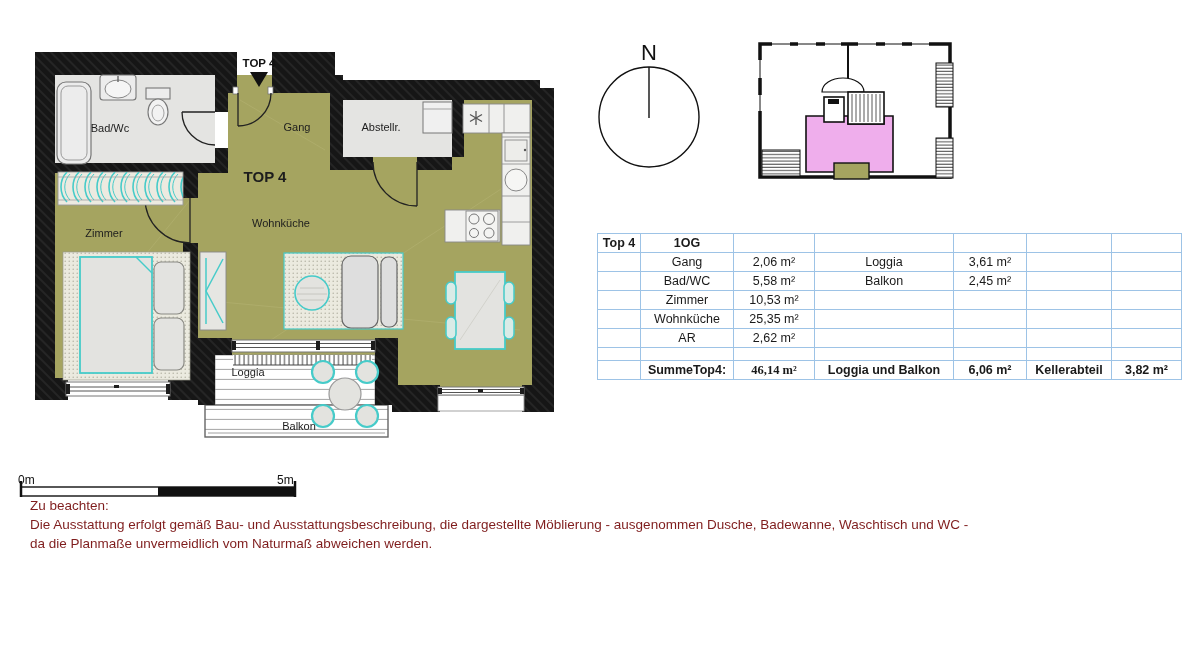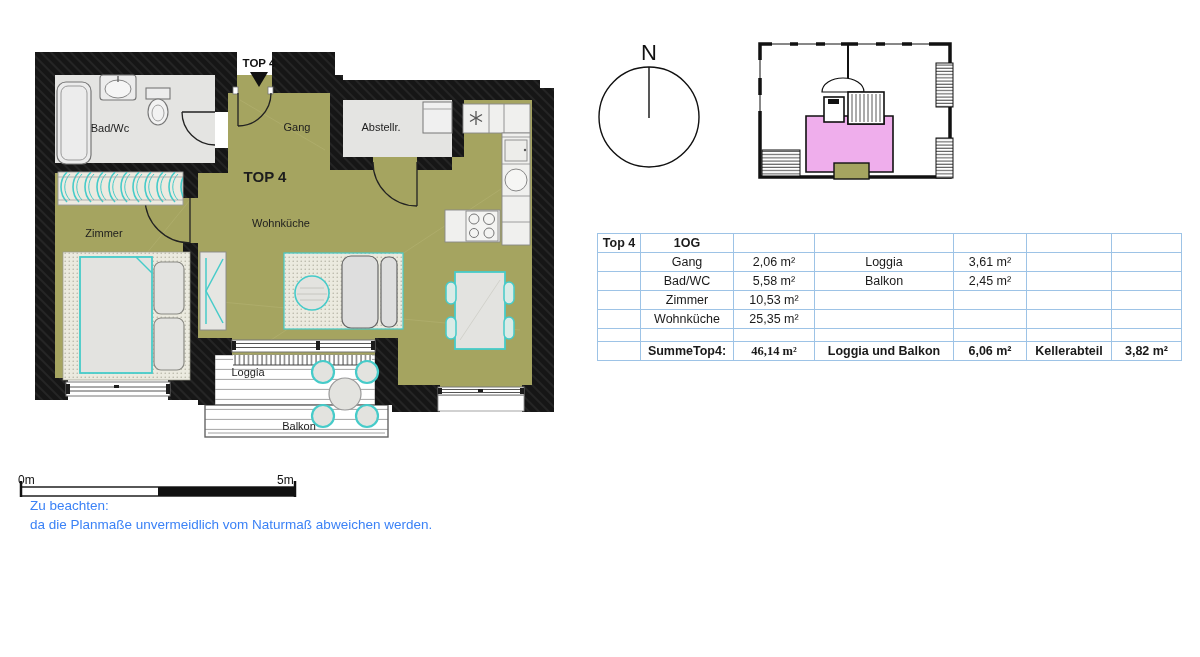--- a/index.html
+++ b/index.html
@@ -11,21 +11,21 @@
   #area-table-wrap{position:absolute;left:597px;top:233px;}
   table.area{border-collapse:collapse;table-layout:fixed;background:#fff;}
   table.area td{border:1px solid #9DC3E6;height:18px;padding:0 2px;text-align:center;
                 font-size:12.5px;color:#1a1a1a;white-space:nowrap;overflow:hidden;}
   table.area tr.spacer td{height:12px;}
   td.blue{color:#0070C0;font-weight:bold;}
   td.total{font-size:15px;font-family:Liberation Serif, serif;}
   td.sum{font-size:13px;}
 
   
-  #notes{position:absolute;left:30px;top:496px;width:1160px;color:#3b82f6;
+  #notes{position:absolute;left:30px;top:496px;width:1160px;color:#7f1d1d;
          font-size:13.5px;line-height:19px;}
   #notes .nline{white-space:nowrap;}
 </style>
 </head>
 <body>
 
 <div id="stage">
 
 <svg id="plan-svg" width="1200" height="500" viewBox="0 0 1200 500">
   <defs>
@@ -368,20 +368,29 @@
     </tr>
     <tr>
       <td></td>
       <td>Wohnküche</td>
       <td>25,35 m²</td>
       <td></td>
             <td></td>
       <td></td>
             <td></td>
     </tr>
+    <tr>
+      <td></td>
+      <td>AR</td>
+      <td>2,62 m²</td>
+      <td></td>
+            <td></td>
+      <td></td>
+            <td></td>
+    </tr>
     <tr class="spacer">
       <td></td>
             <td></td>
             <td></td>
       <td></td>
             <td></td>
             <td></td>
       <td></td>
     </tr>
     <tr>
@@ -392,16 +401,17 @@
       <td class="blue sum">6,06 m²</td>
       <td class="blue sum">Kellerabteil</td>
       <td class="blue sum">3,82 m²</td>
     </tr>
   </tbody>
       </table>
 </div>
 
 <div id="notes">
   <div class="nline">Zu beachten:</div>
+  <div class="nline">Die Ausstattung erfolgt gemäß Bau- und Ausstattungsbeschreibung, die dargestellte Möblierung - ausgenommen Dusche, Badewanne, Waschtisch und WC -</div>
   <div class="nline">da die Planmaße unvermeidlich vom Naturmaß abweichen werden.</div>
 </div>
 
 </div>
 
 </body></html>

